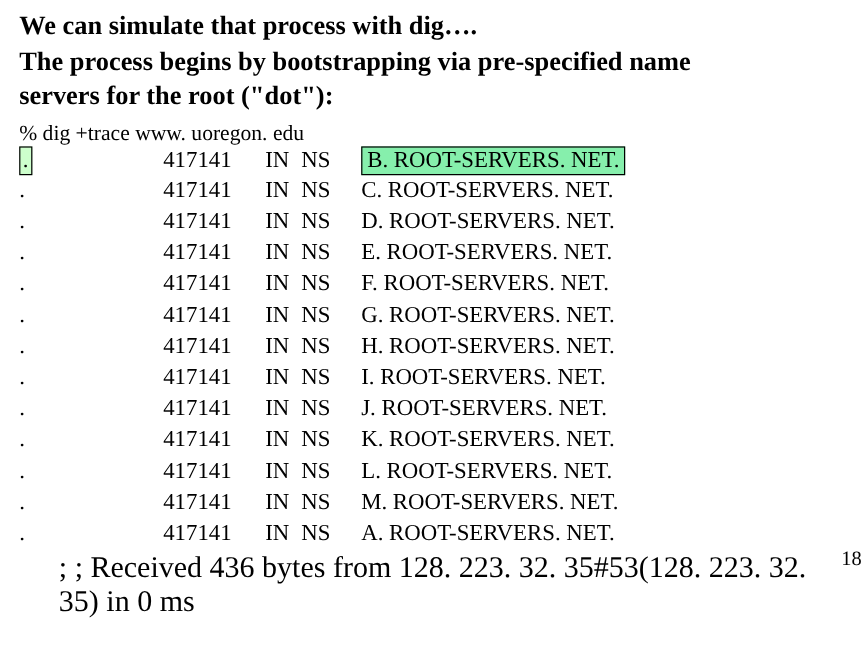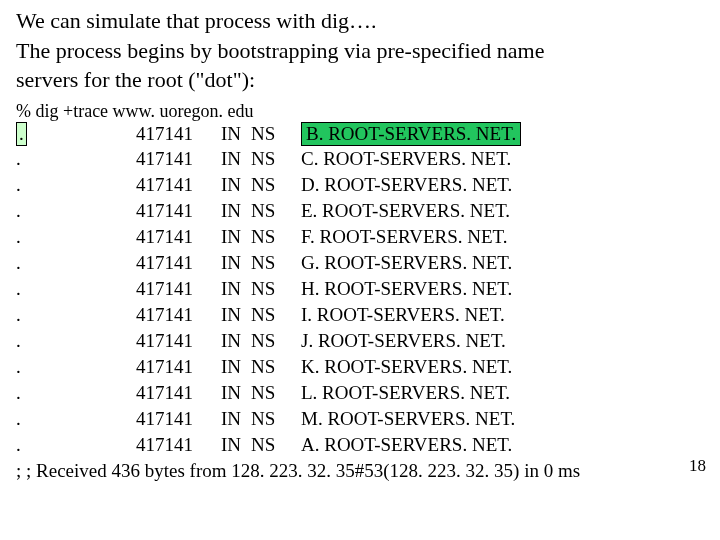--- a/index.html
+++ b/index.html
@@ -11,21 +11,21 @@
   }
   .slide {
     position: relative;
     width: 720px;
     height: 540px;
     box-sizing: border-box;
     padding: 6px 16px 0 16px;
   }
   .intro {
     font-size: 22px;
-    font-weight: normal;
+    font-weight: bold;
     line-height: 1.35;
   }
   .cmd {
     font-size: 18px;
     margin-top: 6px;
   }
   table.records {
     border-collapse: collapse;
     font-size: 19px;
     margin-top: 0;
@@ -42,30 +42,31 @@
   td.col-rdata { min-width: 250px; }
   .box-green {
     display: inline-block;
     border: 1px solid #000;
     background: #cdffcc;
     padding: 0 2px;
   }
   .box-blue {
     display: inline-block;
     border: 1px solid #000;
-    background: #22c55e;
+    background: #86efac;
     padding: 0 4px;
   }
   .footer {
-    font-size: 19px;
+    font-size: 25px;
     margin-top: 0;
+    margin-left: 33px;
   }
   .pagenum {
     position: absolute;
-    right: 14px;
+    right: 2px;
     bottom: 64px;
     font-size: 17px;
   }
 </style>
 </head>
 <body>
 
 <div class="slide">
 
   <div class="intro">

